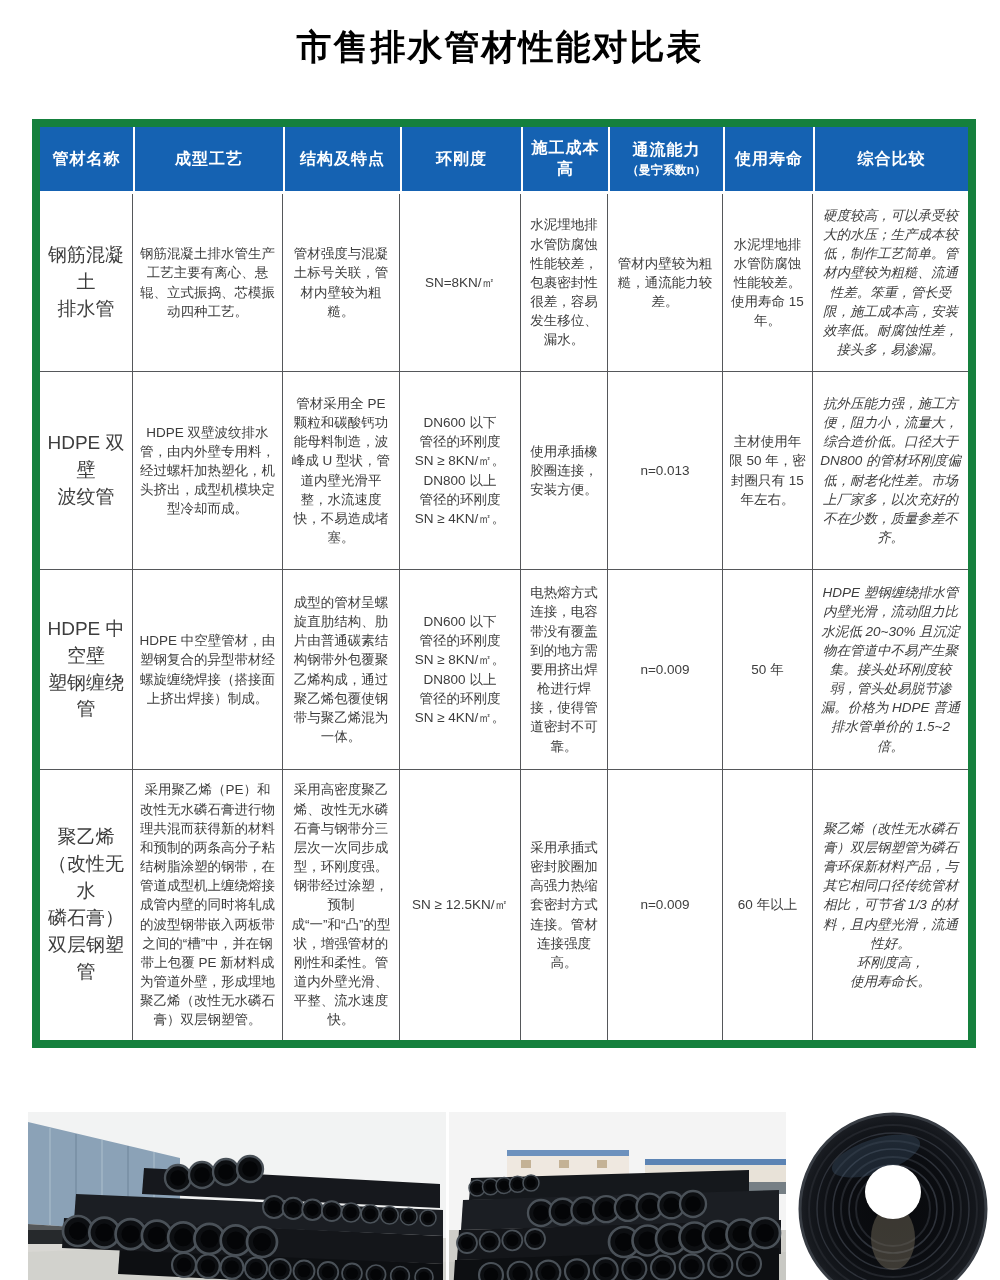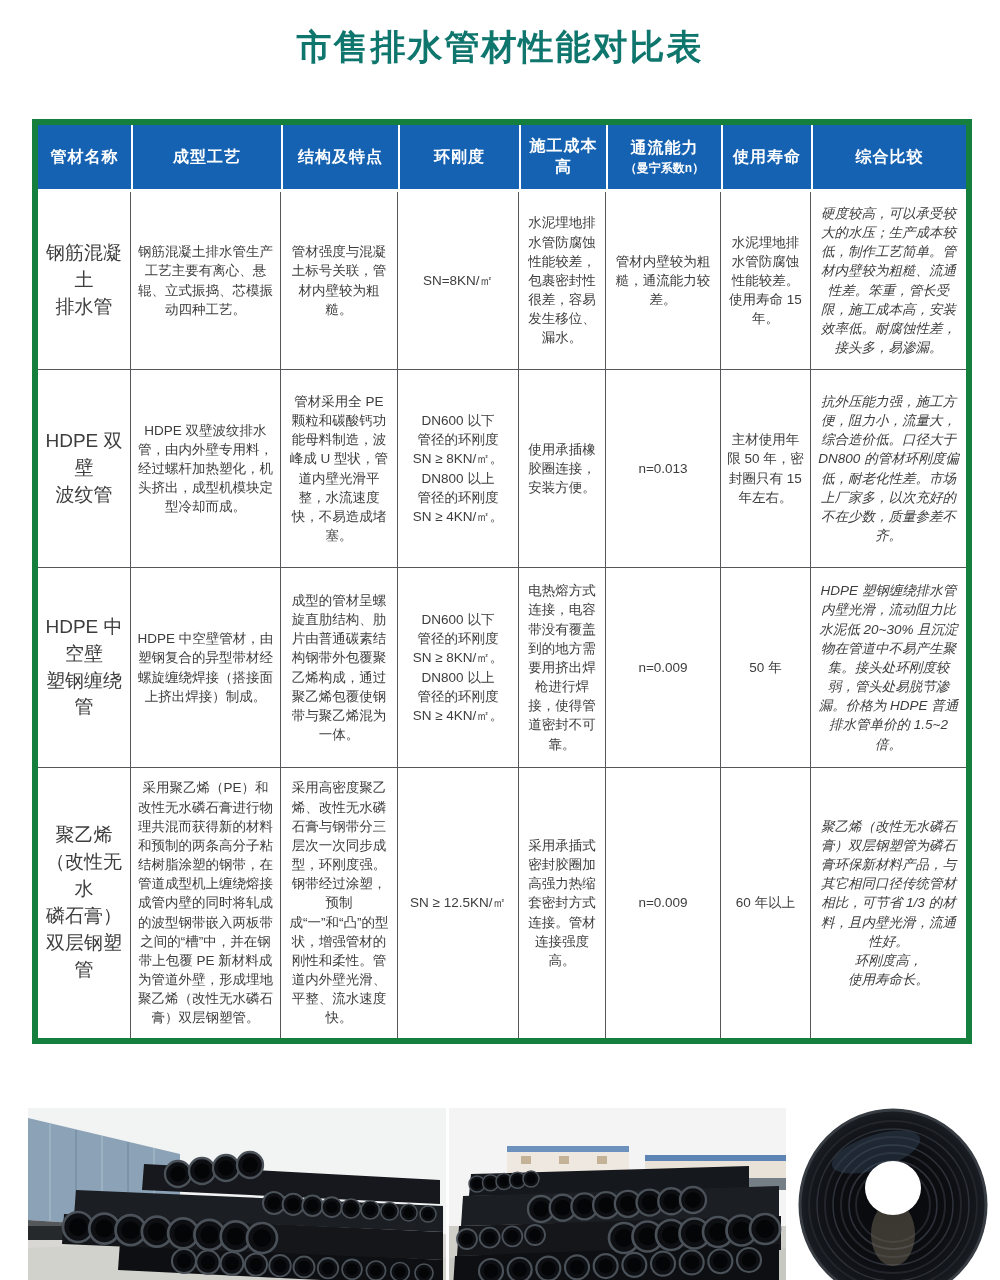--- a/index.html
+++ b/index.html
@@ -3,25 +3,25 @@
 <meta charset="utf-8">
 <style>
   html,body{margin:0;padding:0;}
   body{
     width:1000px;height:1280px;overflow:hidden;background:#ffffff;
     font-family:"Liberation Sans","DejaVu Sans",sans-serif;
     -webkit-font-smoothing:antialiased;
   }
   .page-title{
     margin:24px 0 16px 0;text-align:center;
-    font-size:35px;font-weight:700;letter-spacing:2px;color:#0f766e;
+    font-size:35px;font-weight:700;letter-spacing:2px;color:#000000;
   }
   table.cmp{
     margin-left:32px;width:928px;table-layout:fixed;
-    border:6px solid #15803d;border-spacing:0;border-collapse:separate;margin-top:48px;
+    border:8px solid #15803d;border-spacing:0;border-collapse:separate;margin-top:48px;
   }
   th{
     background:#1562b2;color:#ffffff;font-size:16px;font-weight:600;
     text-align:center;vertical-align:middle;height:60px;padding:2px;
     border-bottom:3px solid #ffffff;letter-spacing:1px;
   }
   th + th{border-left:2px solid #ffffff;}
   th .sub{display:block;font-size:12px;letter-spacing:0;margin-top:1px;}
   td{
     color:#3d3d3d;font-size:13.5px;line-height:1.42;text-align:center;

